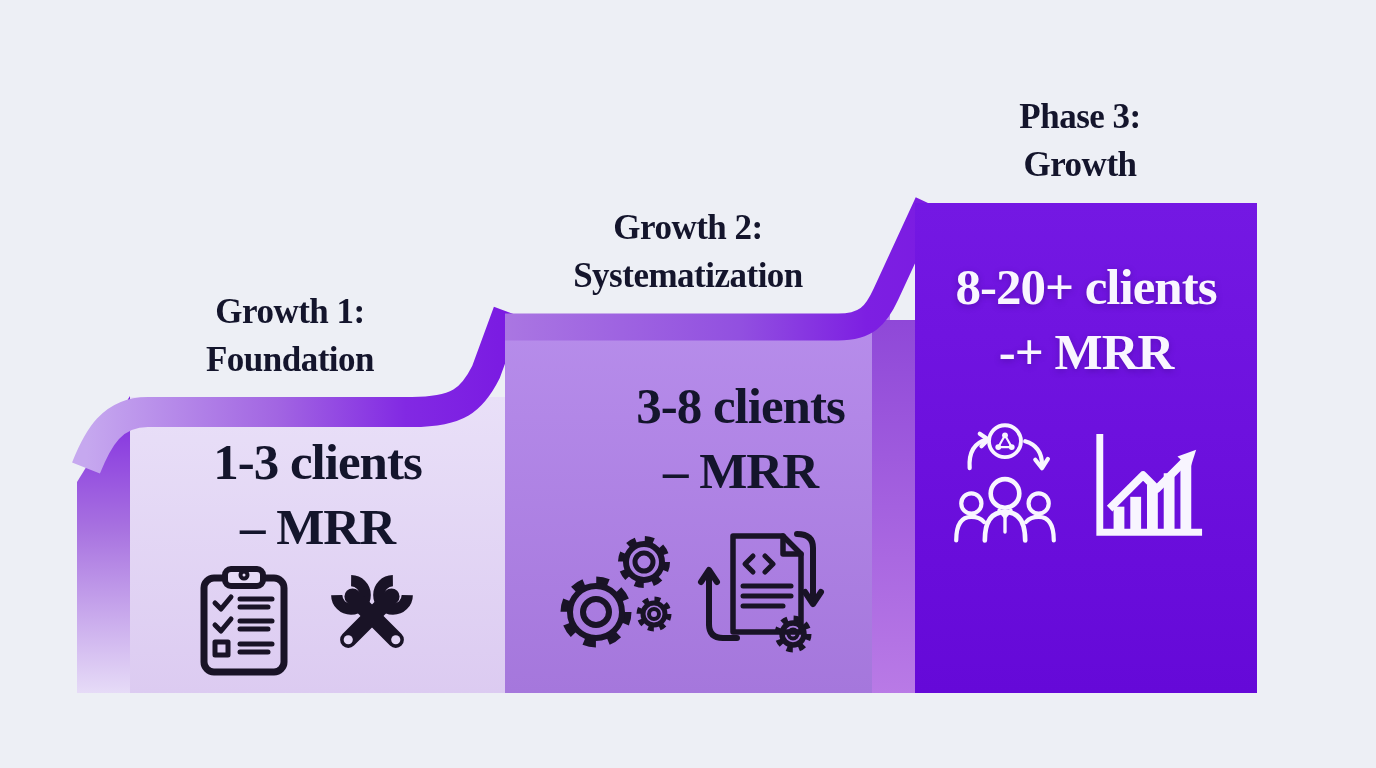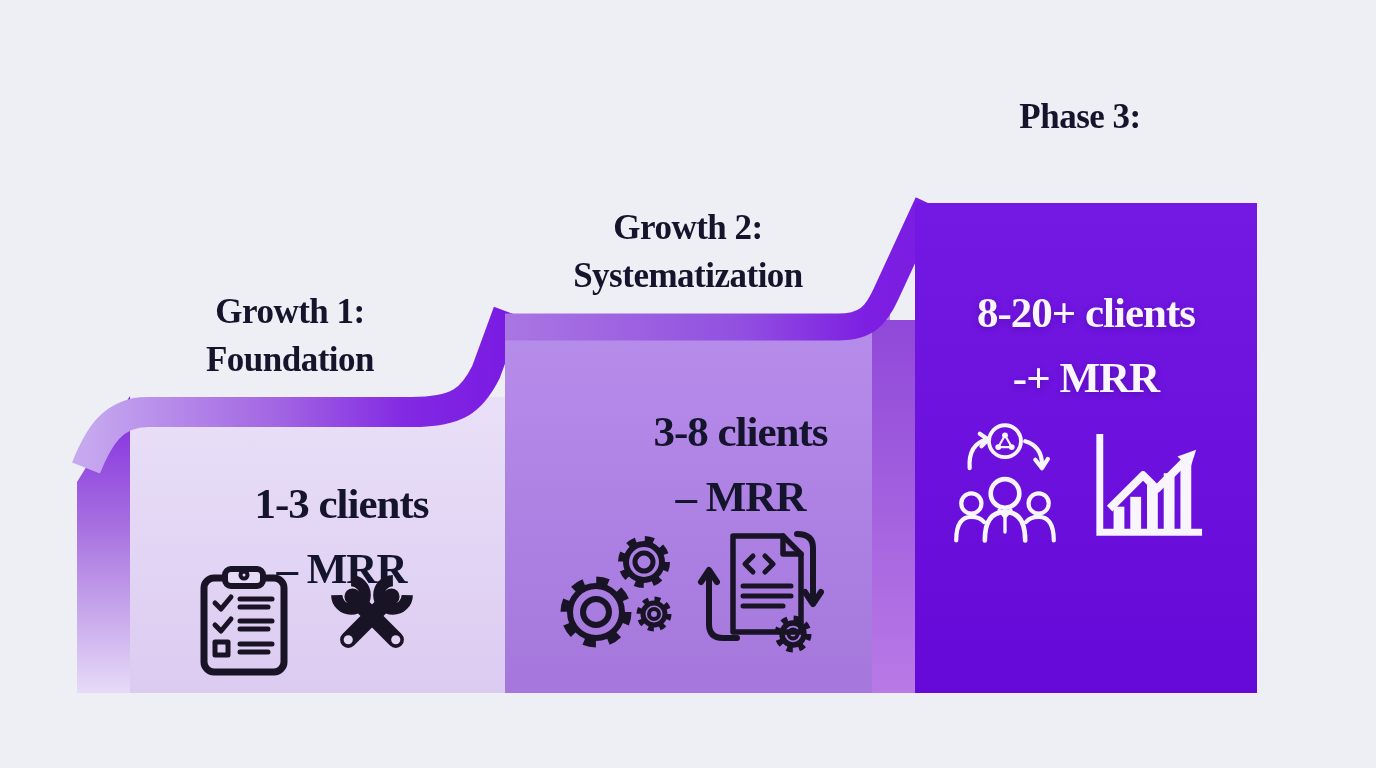--- a/index.html
+++ b/index.html
@@ -9,22 +9,22 @@
     background:#edeff5;
     overflow:hidden;
     font-family:"Liberation Sans",sans-serif;
   }
   .scene{position:absolute;left:0;top:0;}
   .txt{position:absolute;text-align:center;font-weight:700;color:#14152c;font-family:Liberation Serif, serif;}
   .title{font-size:35px;line-height:48px;letter-spacing:-0.5px;}
   .title-1{left:95px;top:288px;width:390px;}
   .title-2{left:488px;top:204px;width:400px;}
   .title-3{left:880px;top:93px;width:400px;}
-  .metric{font-size:43px;line-height:65px;letter-spacing:-1px;margin-top:25px;}
-  .metric-1{left:130px;top:446px;width:375px;padding-left:24px;}
+  .metric{font-size:51px;line-height:65px;letter-spacing:-1px;}
+  .metric-1{left:130px;top:430px;width:375px;}
   .metric-2{left:505px;top:374px;width:385px;padding-left:43px;}
   .metric-3{left:915px;top:255px;width:342px;color:#f9f6ff;text-shadow:0 2px 6px rgba(50,0,110,.35);}
   .icon{position:absolute;}
   .icon svg{display:block;}
   .ic-clipboard{left:198px;top:566px;}
   .ic-wrenches{left:316px;top:560px;}
   .ic-gears{left:552px;top:524px;}
   .ic-doc{left:693px;top:524px;}
   .ic-team{left:946px;top:416px;}
   .ic-chart{left:1088px;top:426px;}
@@ -86,20 +86,21 @@
   <div class="txt title title-1">
     <div>Growth 1:</div>
     <div>Foundation</div>
   </div>
   <div class="txt title title-2">
     <div>Growth 2:</div>
     <div>Systematization</div>
   </div>
   <div class="txt title title-3">
     <div>Phase 3:</div>
+    <div>Growth</div>
   </div>
 
   <div class="txt metric metric-1">
     <div>1-3 clients</div>
     <div>– MRR</div>
   </div>
   <div class="txt metric metric-2">
     <div>3-8 clients</div>
     <div>– MRR</div>
   </div>

